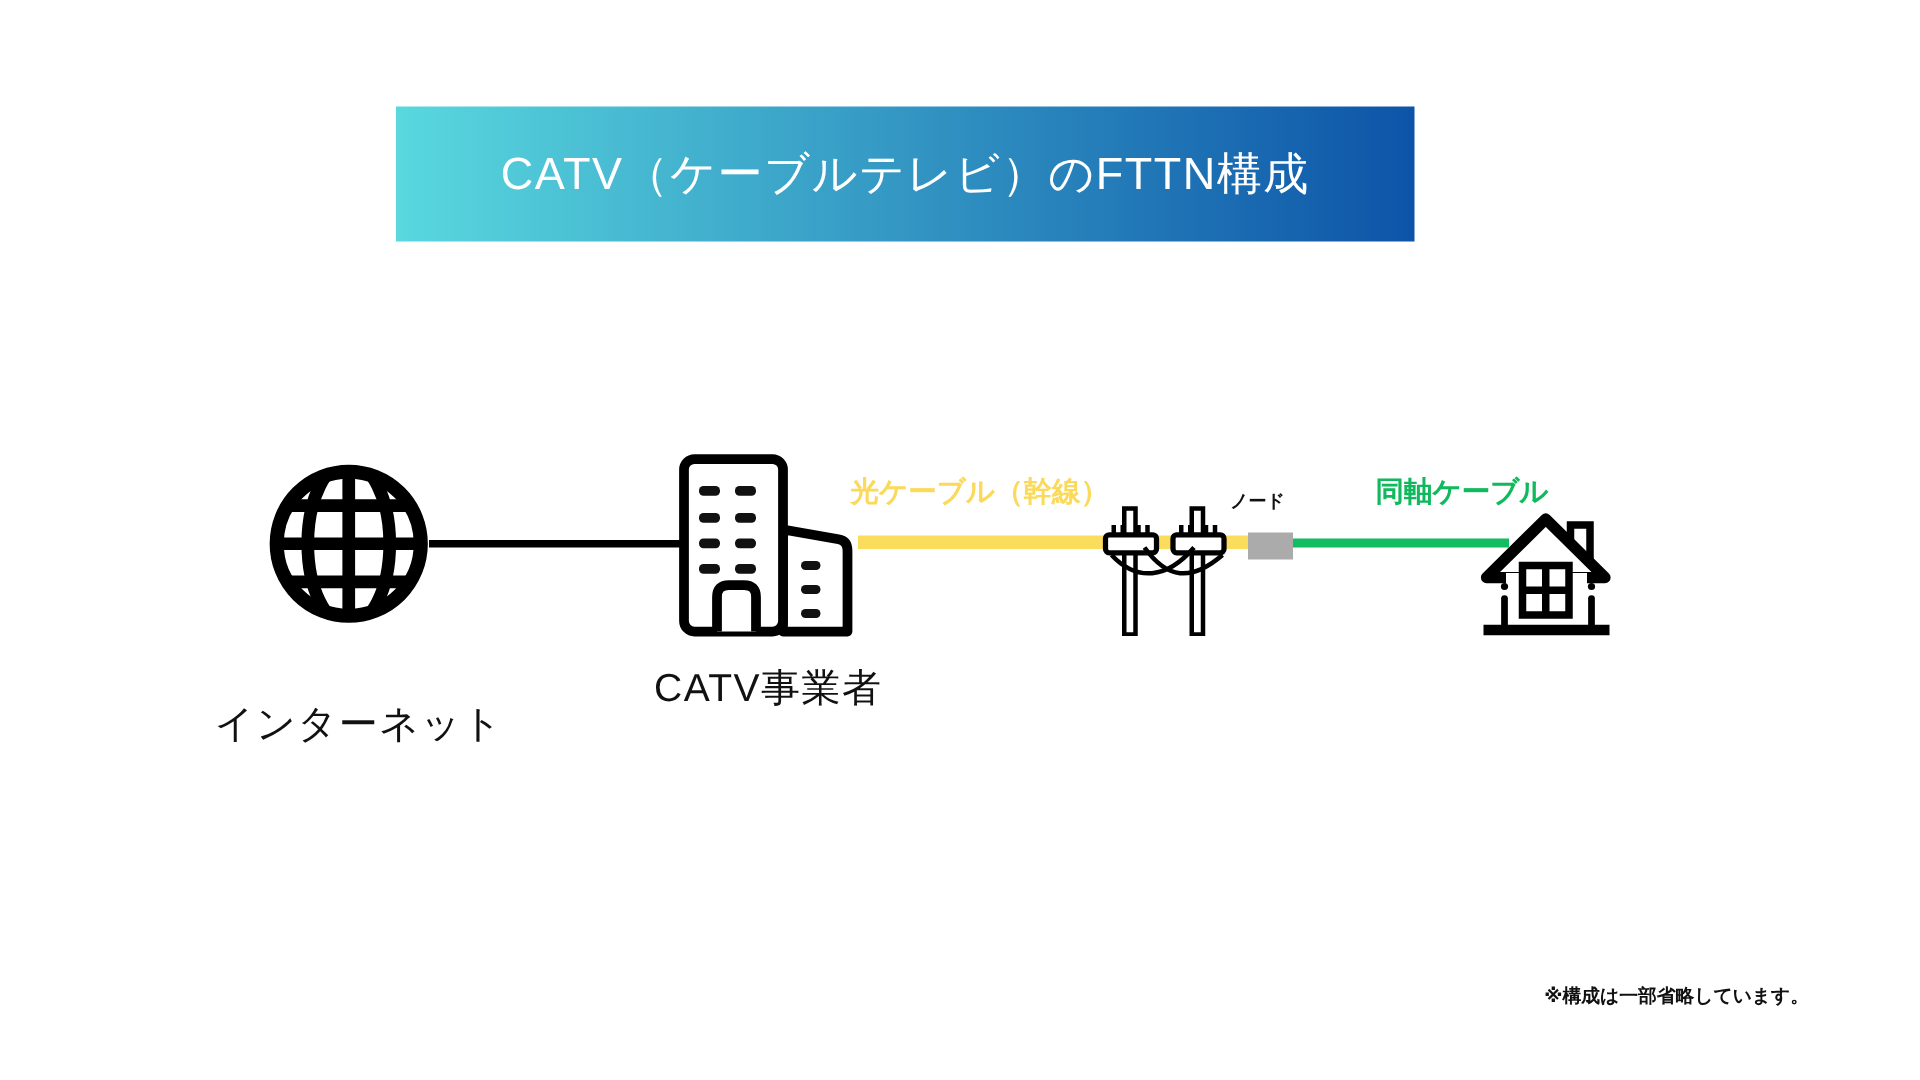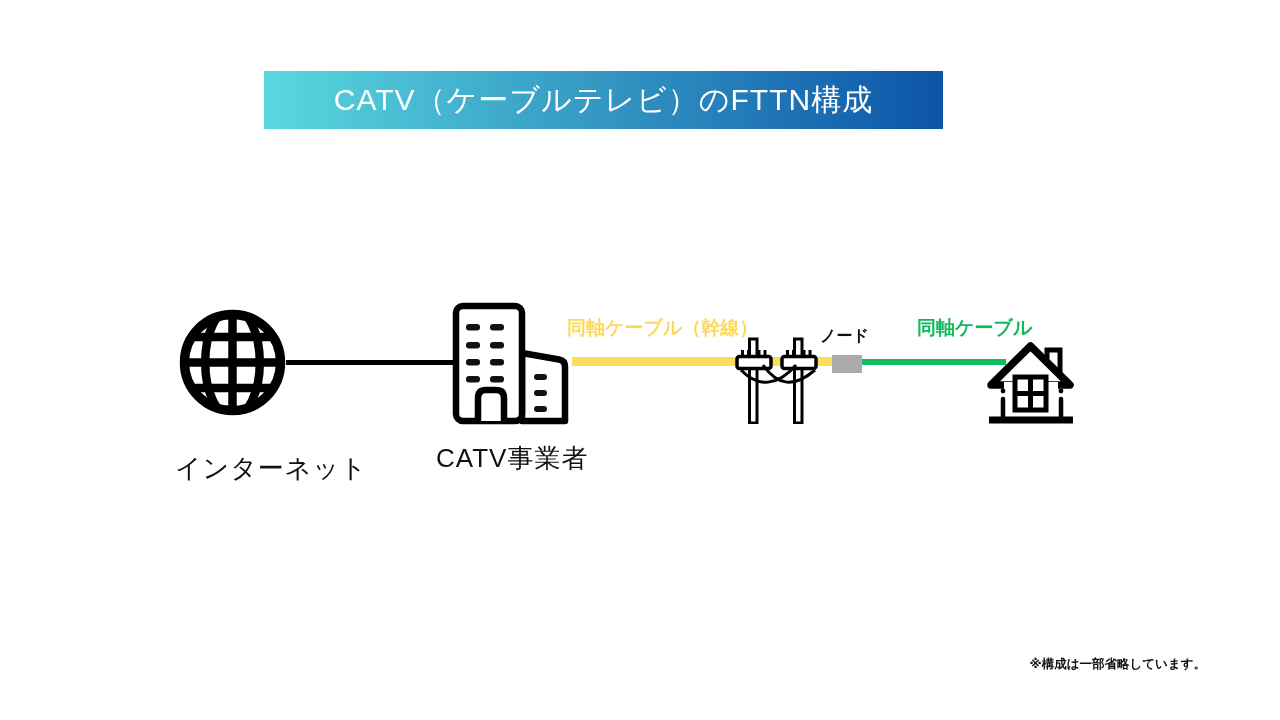--- a/index.html
+++ b/index.html
@@ -4,21 +4,21 @@
 <style>
   html,body{margin:0;padding:0;}
   body{
     width:1280px;height:720px;position:relative;overflow:hidden;
     background:#ffffff;
     font-family:"Liberation Sans","DejaVu Sans",sans-serif;
   }
 
   
   #banner{
-    position:absolute;left:264px;top:71px;width:679px;height:58px;
+    position:absolute;left:264px;top:71px;width:679px;height:90px;
     background:linear-gradient(90deg,var(--banner-start,#59D8DE),var(--banner-end,#0D54A8));
     display:flex;align-items:center;justify-content:center;
   }
   #banner .title{color:#ffffff;font-size:30px;font-weight:500;letter-spacing:1px;white-space:nowrap;}
 
   
   #backbone-line{position:absolute;left:286px;top:360px;width:172px;height:5px;background:var(--backbone,#000000);}
   #optical-cable{position:absolute;left:572px;top:357px;width:262px;height:9px;background:var(--optical-cable,#FBDD5E);z-index:1;}
   #coax-cable{position:absolute;left:860px;top:359px;width:146px;height:6px;background:var(--coaxial-cable,#12BC60);z-index:1;}
   #node-box{position:absolute;left:832px;top:355px;width:30px;height:18px;background:var(--node-box,#ABABAB);z-index:3;}
@@ -27,23 +27,23 @@
   #globe{position:absolute;left:176px;top:306px;z-index:2;}
   #building{position:absolute;left:450px;top:298px;z-index:2;}
   #poles{position:absolute;left:728px;top:334px;z-index:2;}
   #house{position:absolute;left:983px;top:338px;z-index:2;}
   svg{display:block;}
 
   
   .cable-label{position:absolute;font-weight:bold;font-size:19px;white-space:nowrap;z-index:4;}
   #optical-label{left:567px;top:315px;color:var(--optical-label,#FBD95A);}
   #coax-label{left:917px;top:315px;color:var(--coaxial-label,#10B95D);}
-  #node-label{position:absolute;left:820px;top:326px;font-weight:bold;font-size:16px;color:#111;white-space:nowrap;z-index:4;}
+  #node-label{position:absolute;left:820px;top:326px;font-weight:bold;font-size:12px;color:#111;white-space:nowrap;z-index:4;}
   .node-name{position:absolute;font-size:26px;color:#111;letter-spacing:1px;white-space:nowrap;}
-  #internet-label{left:143px;top:451px;margin-left:32px;}
+  #internet-label{left:143px;top:465px;}
   #operator-label{left:436px;top:441px;}
   #footnote{position:absolute;right:74px;top:656px;font-size:12.5px;font-weight:bold;color:#111;white-space:nowrap;}
 </style>
 </head>
 <body>
 
 <div id="banner">
   <span class="title">CATV（ケーブルテレビ）のFTTN構成</span>
 </div>
 
@@ -127,20 +127,20 @@
     <circle cx="20" cy="53" r="2.4" fill="#000"></circle>
     <circle cx="78" cy="53" r="2.4" fill="#000"></circle>
     <rect x="32" y="39" width="31" height="33" fill="#fff" stroke="#000" stroke-width="5"></rect>
     <g stroke="#000" stroke-width="5">
       <line x1="47.5" y1="39" x2="47.5" y2="72"></line>
       <line x1="32" y1="55.5" x2="63" y2="55.5"></line>
     </g>
     <line x1="6" y1="82" x2="90" y2="82" stroke="#000" stroke-width="7"></line>
   </svg>
 
-  <span id="optical-label" class="cable-label">同軸ケーブル（幹線）</span>
+  <span id="optical-label" class="cable-label">光ケーブル（幹線）</span>
   <span id="node-label">ノード</span>
   <span id="coax-label" class="cable-label">同軸ケーブル</span>
   <span id="internet-label" class="node-name">インターネット</span>
   <span id="operator-label" class="node-name">CATV事業者</span>
 </div>
 
 <div id="footnote">※構成は一部省略しています。</div>
 
 </body></html>

